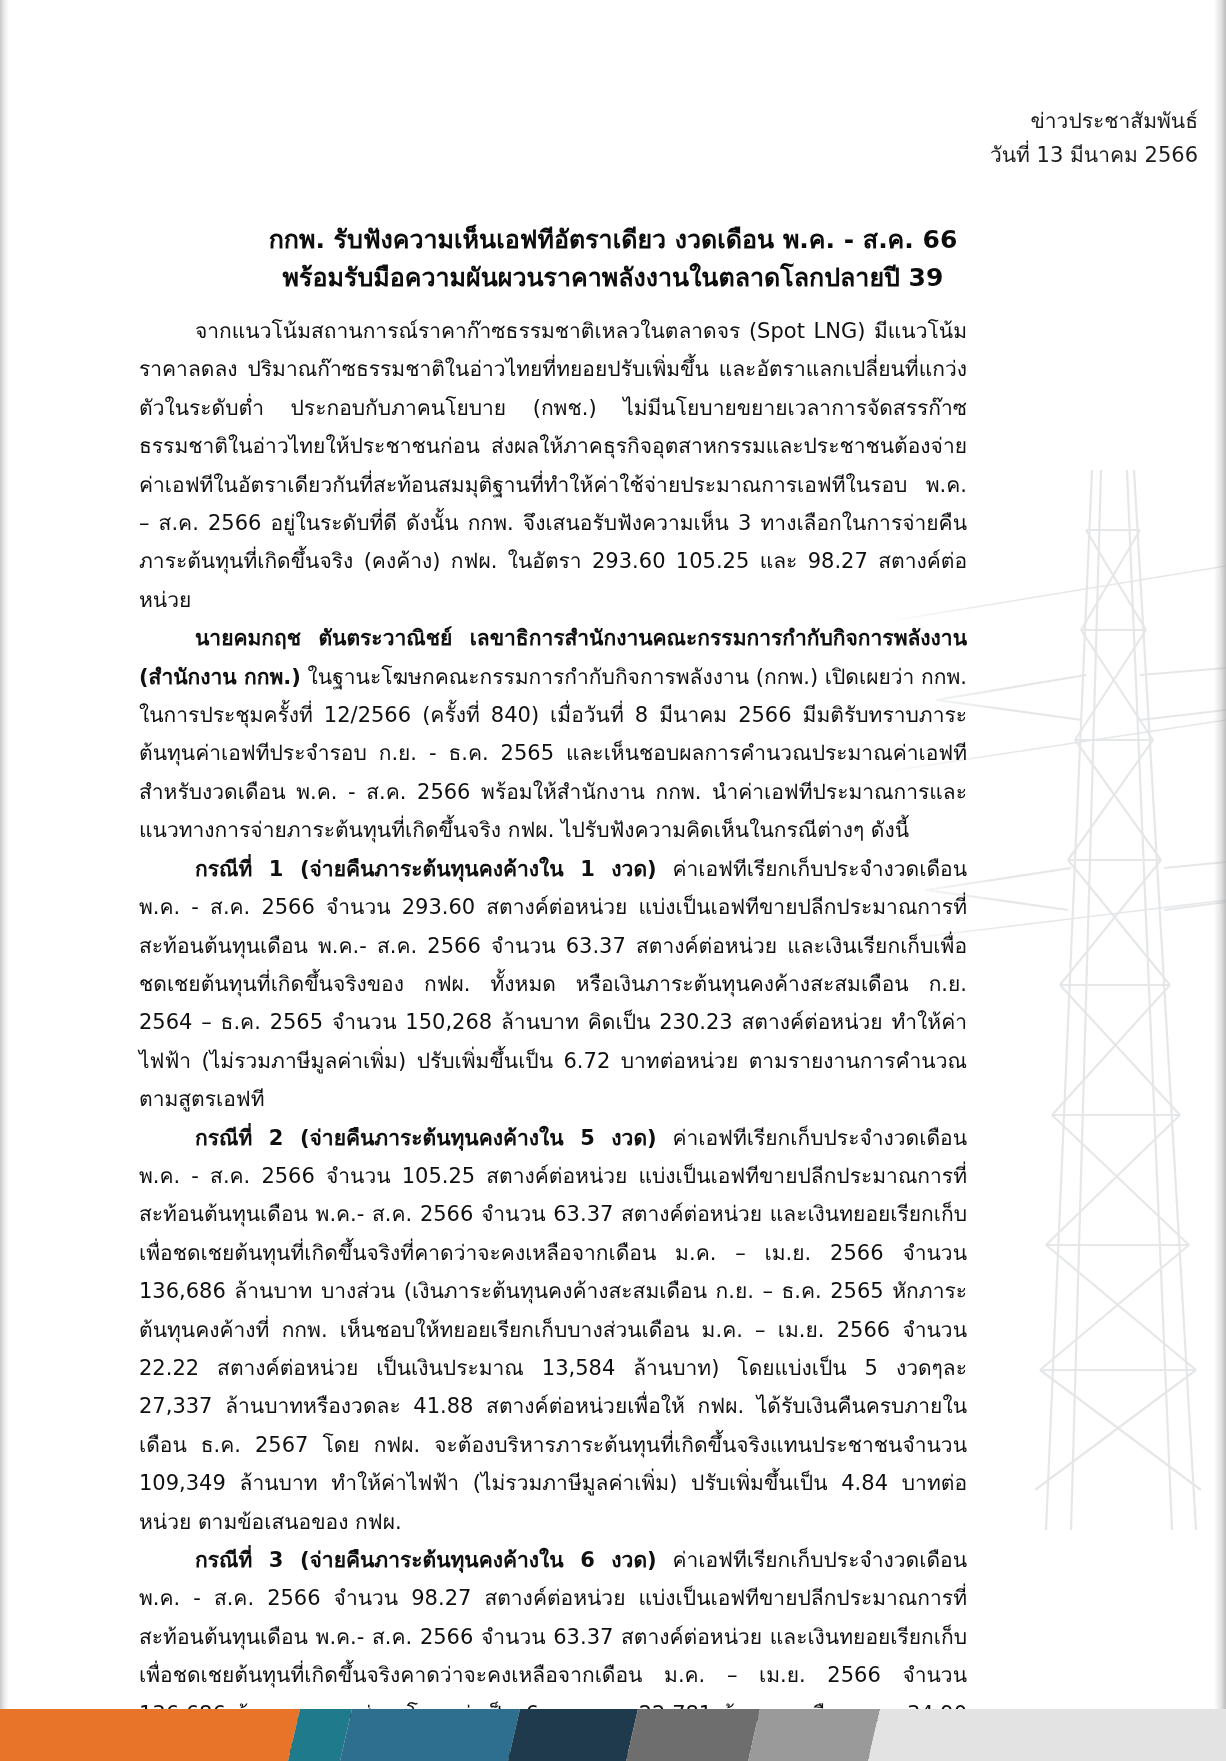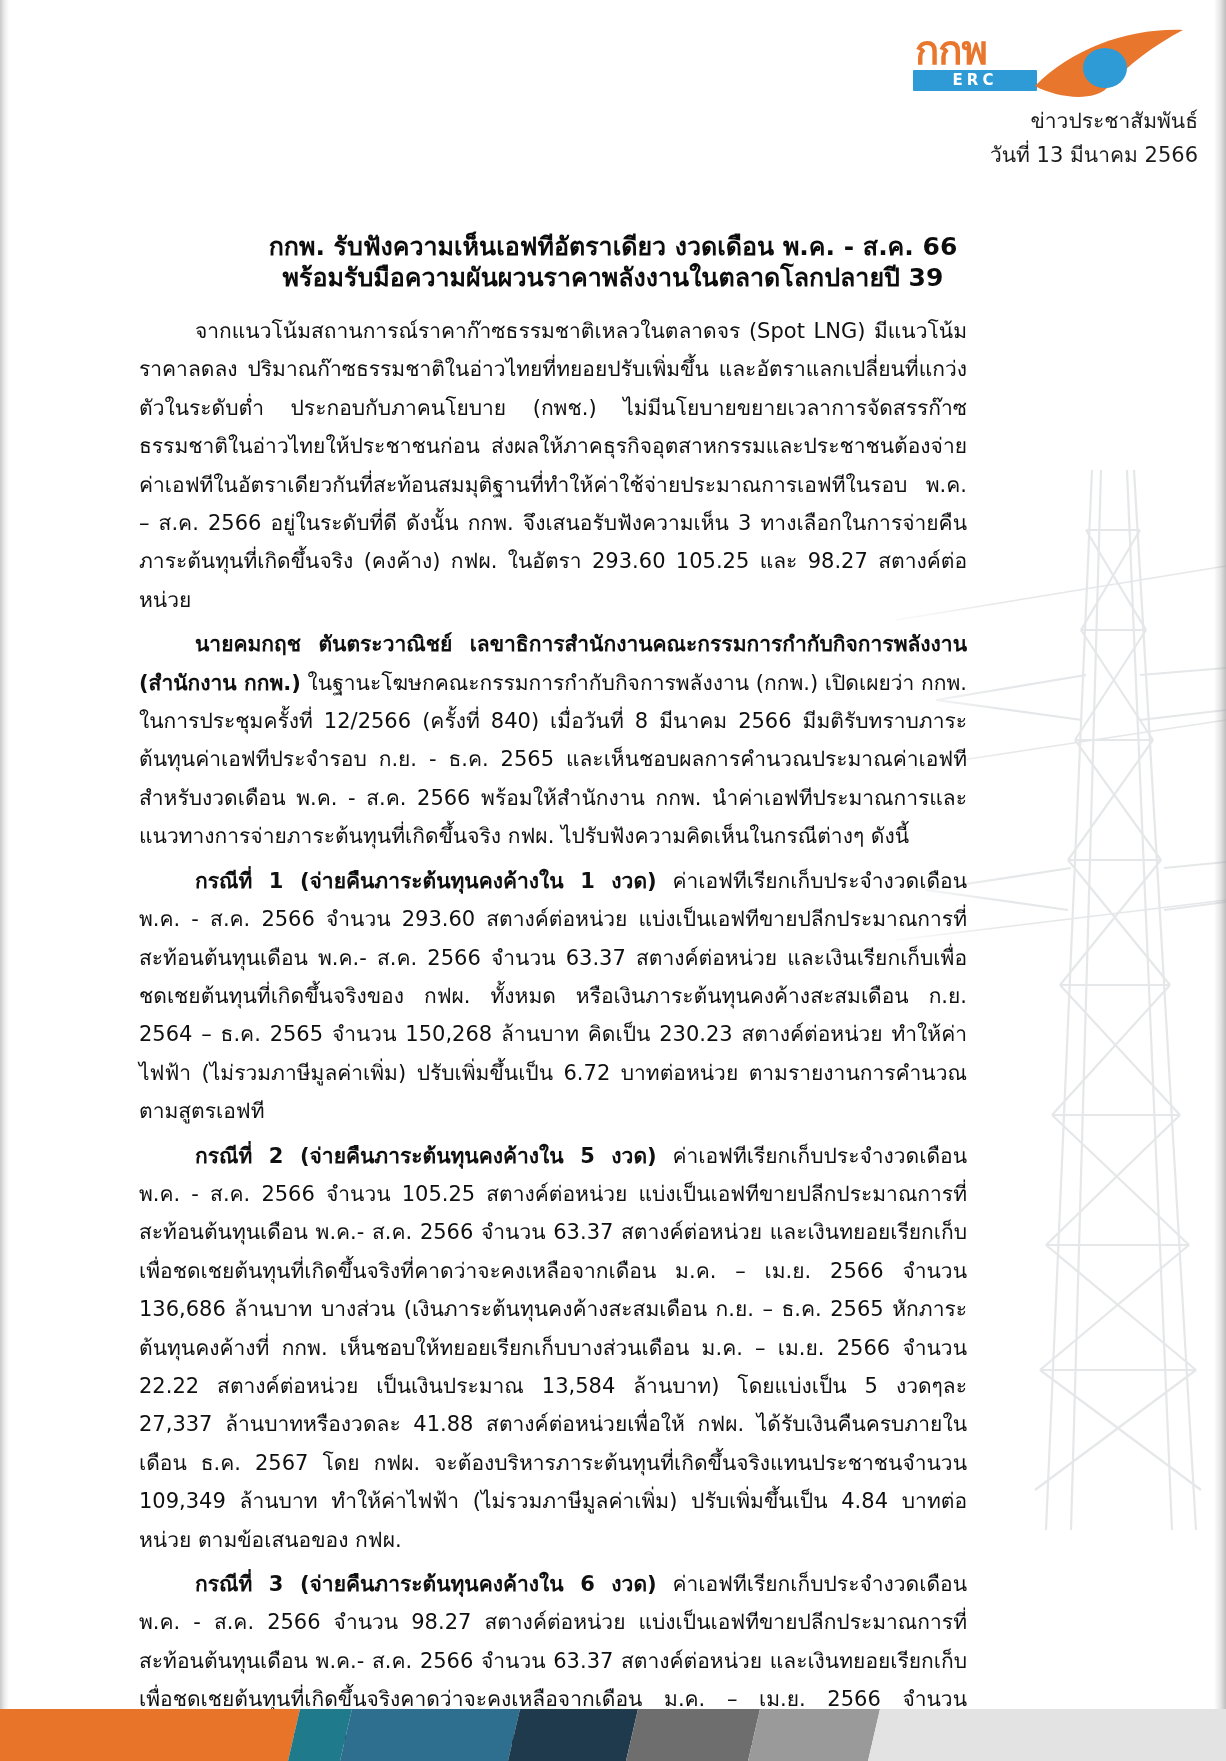--- a/index.html
+++ b/index.html
@@ -53,31 +53,31 @@
     color:#1b1b1b;font-size:21px;white-space:nowrap;
   }
   #press-label{top:104px;}
   #press-date{top:138px;}
 
   
   .title{
     position:absolute;left:0;width:1226px;text-align:center;
     font-weight:bold;font-size:25px;color:#0d0d0d;white-space:nowrap;
   }
-  #title-1{top:226px;text-align:center;}
+  #title-1{top:219px;text-align:center;}
   #title-2{top:257px;}
 
   
   .body{
     position:absolute;left:139px;top:312px;width:828px;
     font-size:21px;line-height:38.4px;color:#101010;
     text-align:justify;
   }
   .para{margin:0 0 0 0;text-indent:56px;}
-  .para + .para{margin-top:6px;}
+  .para + .para{margin-top:0px;}
   .b{font-weight:bold;}
 
   
   .footer{position:absolute;left:0;bottom:0;width:1226px;height:96px;}
 </style>
 </head>
 <body>
 
 <div class="page">
 
@@ -115,30 +115,20 @@
       <path d="M30 420 L175 398 M30 420 L172 440"></path>
       <path d="M268 398 L330 392 M268 440 L330 432"></path>
 
       <path d="M0 150 L330 96" stroke-width="1.5"></path>
       <path d="M0 300 L330 250" stroke-width="1.5"></path>
       <path d="M0 470 L330 430" stroke-width="1.5"></path>
     </g>
   </svg>
   <div class="wm-fade"></div>
 
-  <div class="logo-wrap">
-    <div class="logo-kkp">กกพ</div>
-    <div class="logo-erc">
-      <span>ERC</span>
-    </div>
-    <svg class="swoosh" viewBox="0 0 152 70">
-      <path d="M2 58 C40 20 96 0 150 2 C120 18 96 36 74 60 C60 74 24 70 2 58 Z" fill="#E8762C"></path>
-      <ellipse cx="72" cy="40" rx="22" ry="20" fill="#2E9BD6"></ellipse>
-    </svg>
-  </div>
 
   <div class="head-line" id="press-label">ข่าวประชาสัมพันธ์</div>
   <div class="head-line" id="press-date">วันที่ 13 มีนาคม 2566</div>
 
   <div class="title" id="title-1">กกพ. รับฟังความเห็นเอฟทีอัตราเดียว งวดเดือน พ.ค. - ส.ค. 66</div>
   <div class="title" id="title-2">พร้อมรับมือความผันผวนราคาพลังงานในตลาดโลกปลายปี 39</div>
 
   <div class="body">
 
     <p class="para"><span>จากแนวโน้มสถานการณ์ราคาก๊าซธรรมชาติเหลวในตลาดจร (Spot LNG) มีแนวโน้มราคาลดลง ปริมาณก๊าซธรรมชาติในอ่าวไทยที่ทยอยปรับเพิ่มขึ้น และอัตราแลกเปลี่ยนที่แกว่งตัวในระดับต่ำ ประกอบกับภาคนโยบาย (กพช.) ไม่มีนโยบายขยายเวลาการจัดสรรก๊าซธรรมชาติในอ่าวไทยให้ประชาชนก่อน ส่งผลให้ภาคธุรกิจอุตสาหกรรมและประชาชนต้องจ่ายค่าเอฟทีในอัตราเดียวกันที่สะท้อนสมมุติฐานที่ทำให้ค่าใช้จ่ายประมาณการเอฟทีในรอบ พ.ค. – ส.ค. 2566 อยู่ในระดับที่ดี  ดังนั้น กกพ. จึงเสนอรับฟังความเห็น 3 ทางเลือกในการจ่ายคืนภาระต้นทุนที่เกิดขึ้นจริง (คงค้าง) กฟผ. ในอัตรา 293.60 105.25 และ 98.27 สตางค์ต่อหน่วย</span></p>

